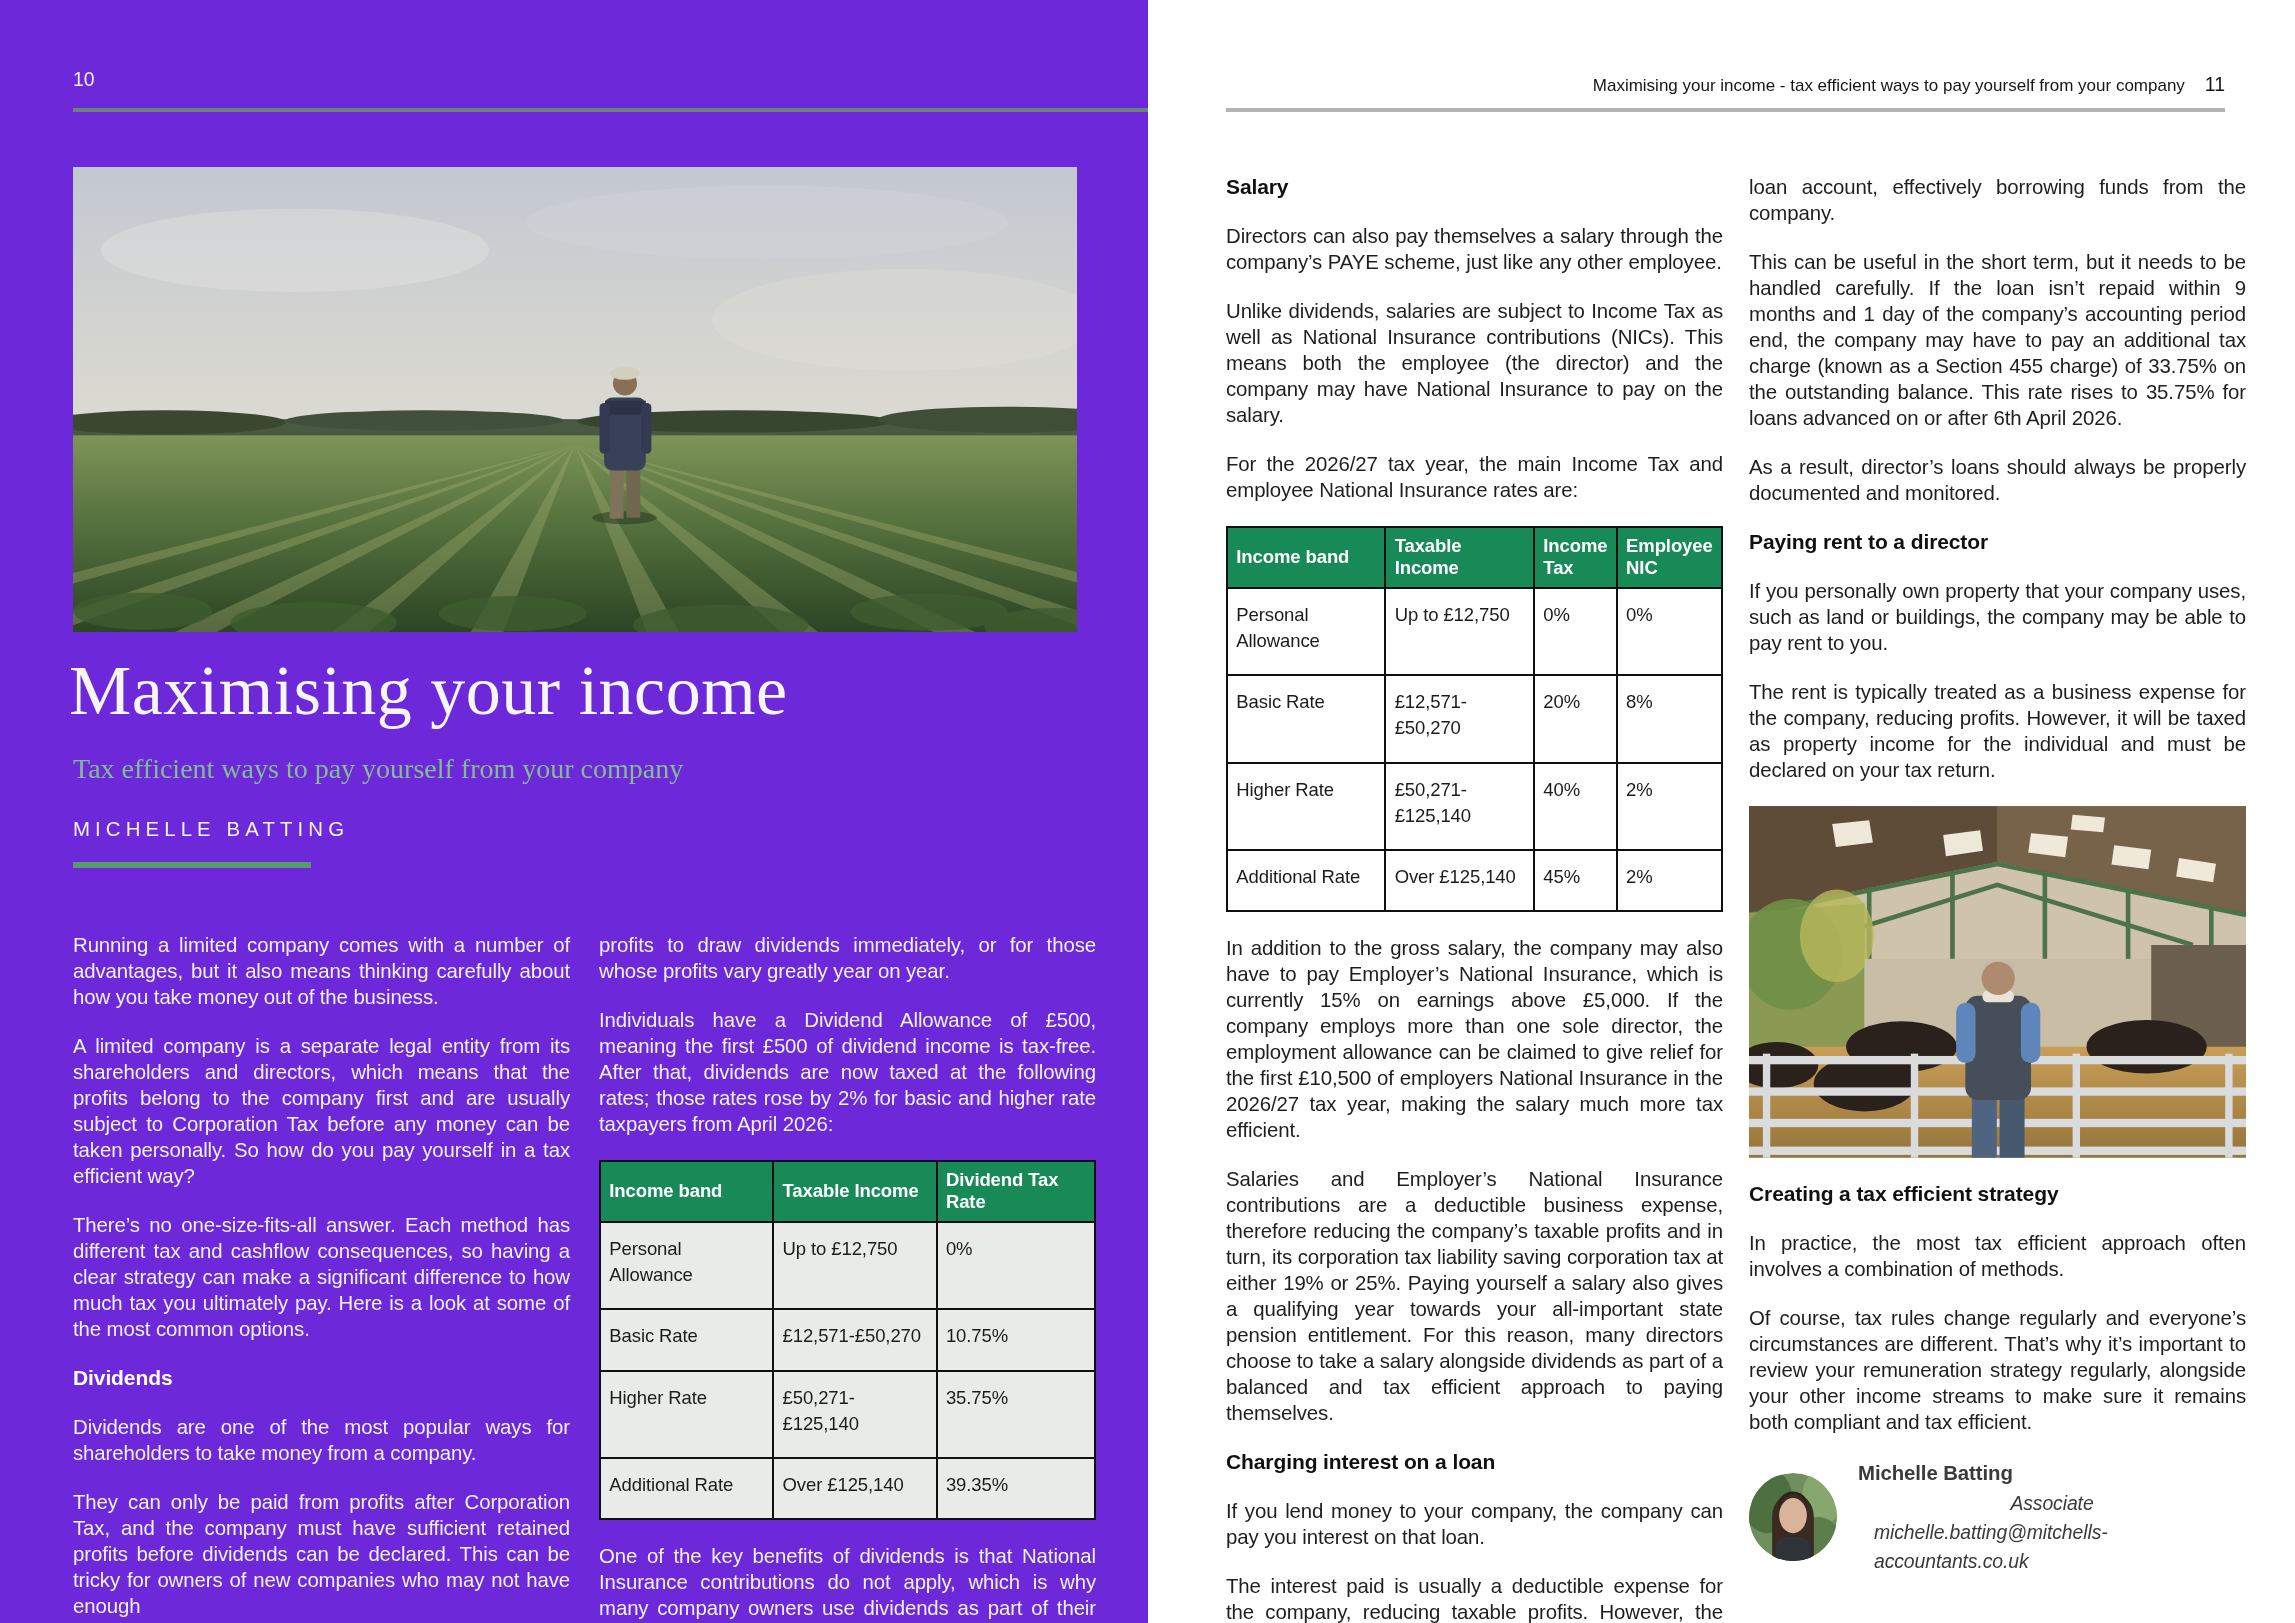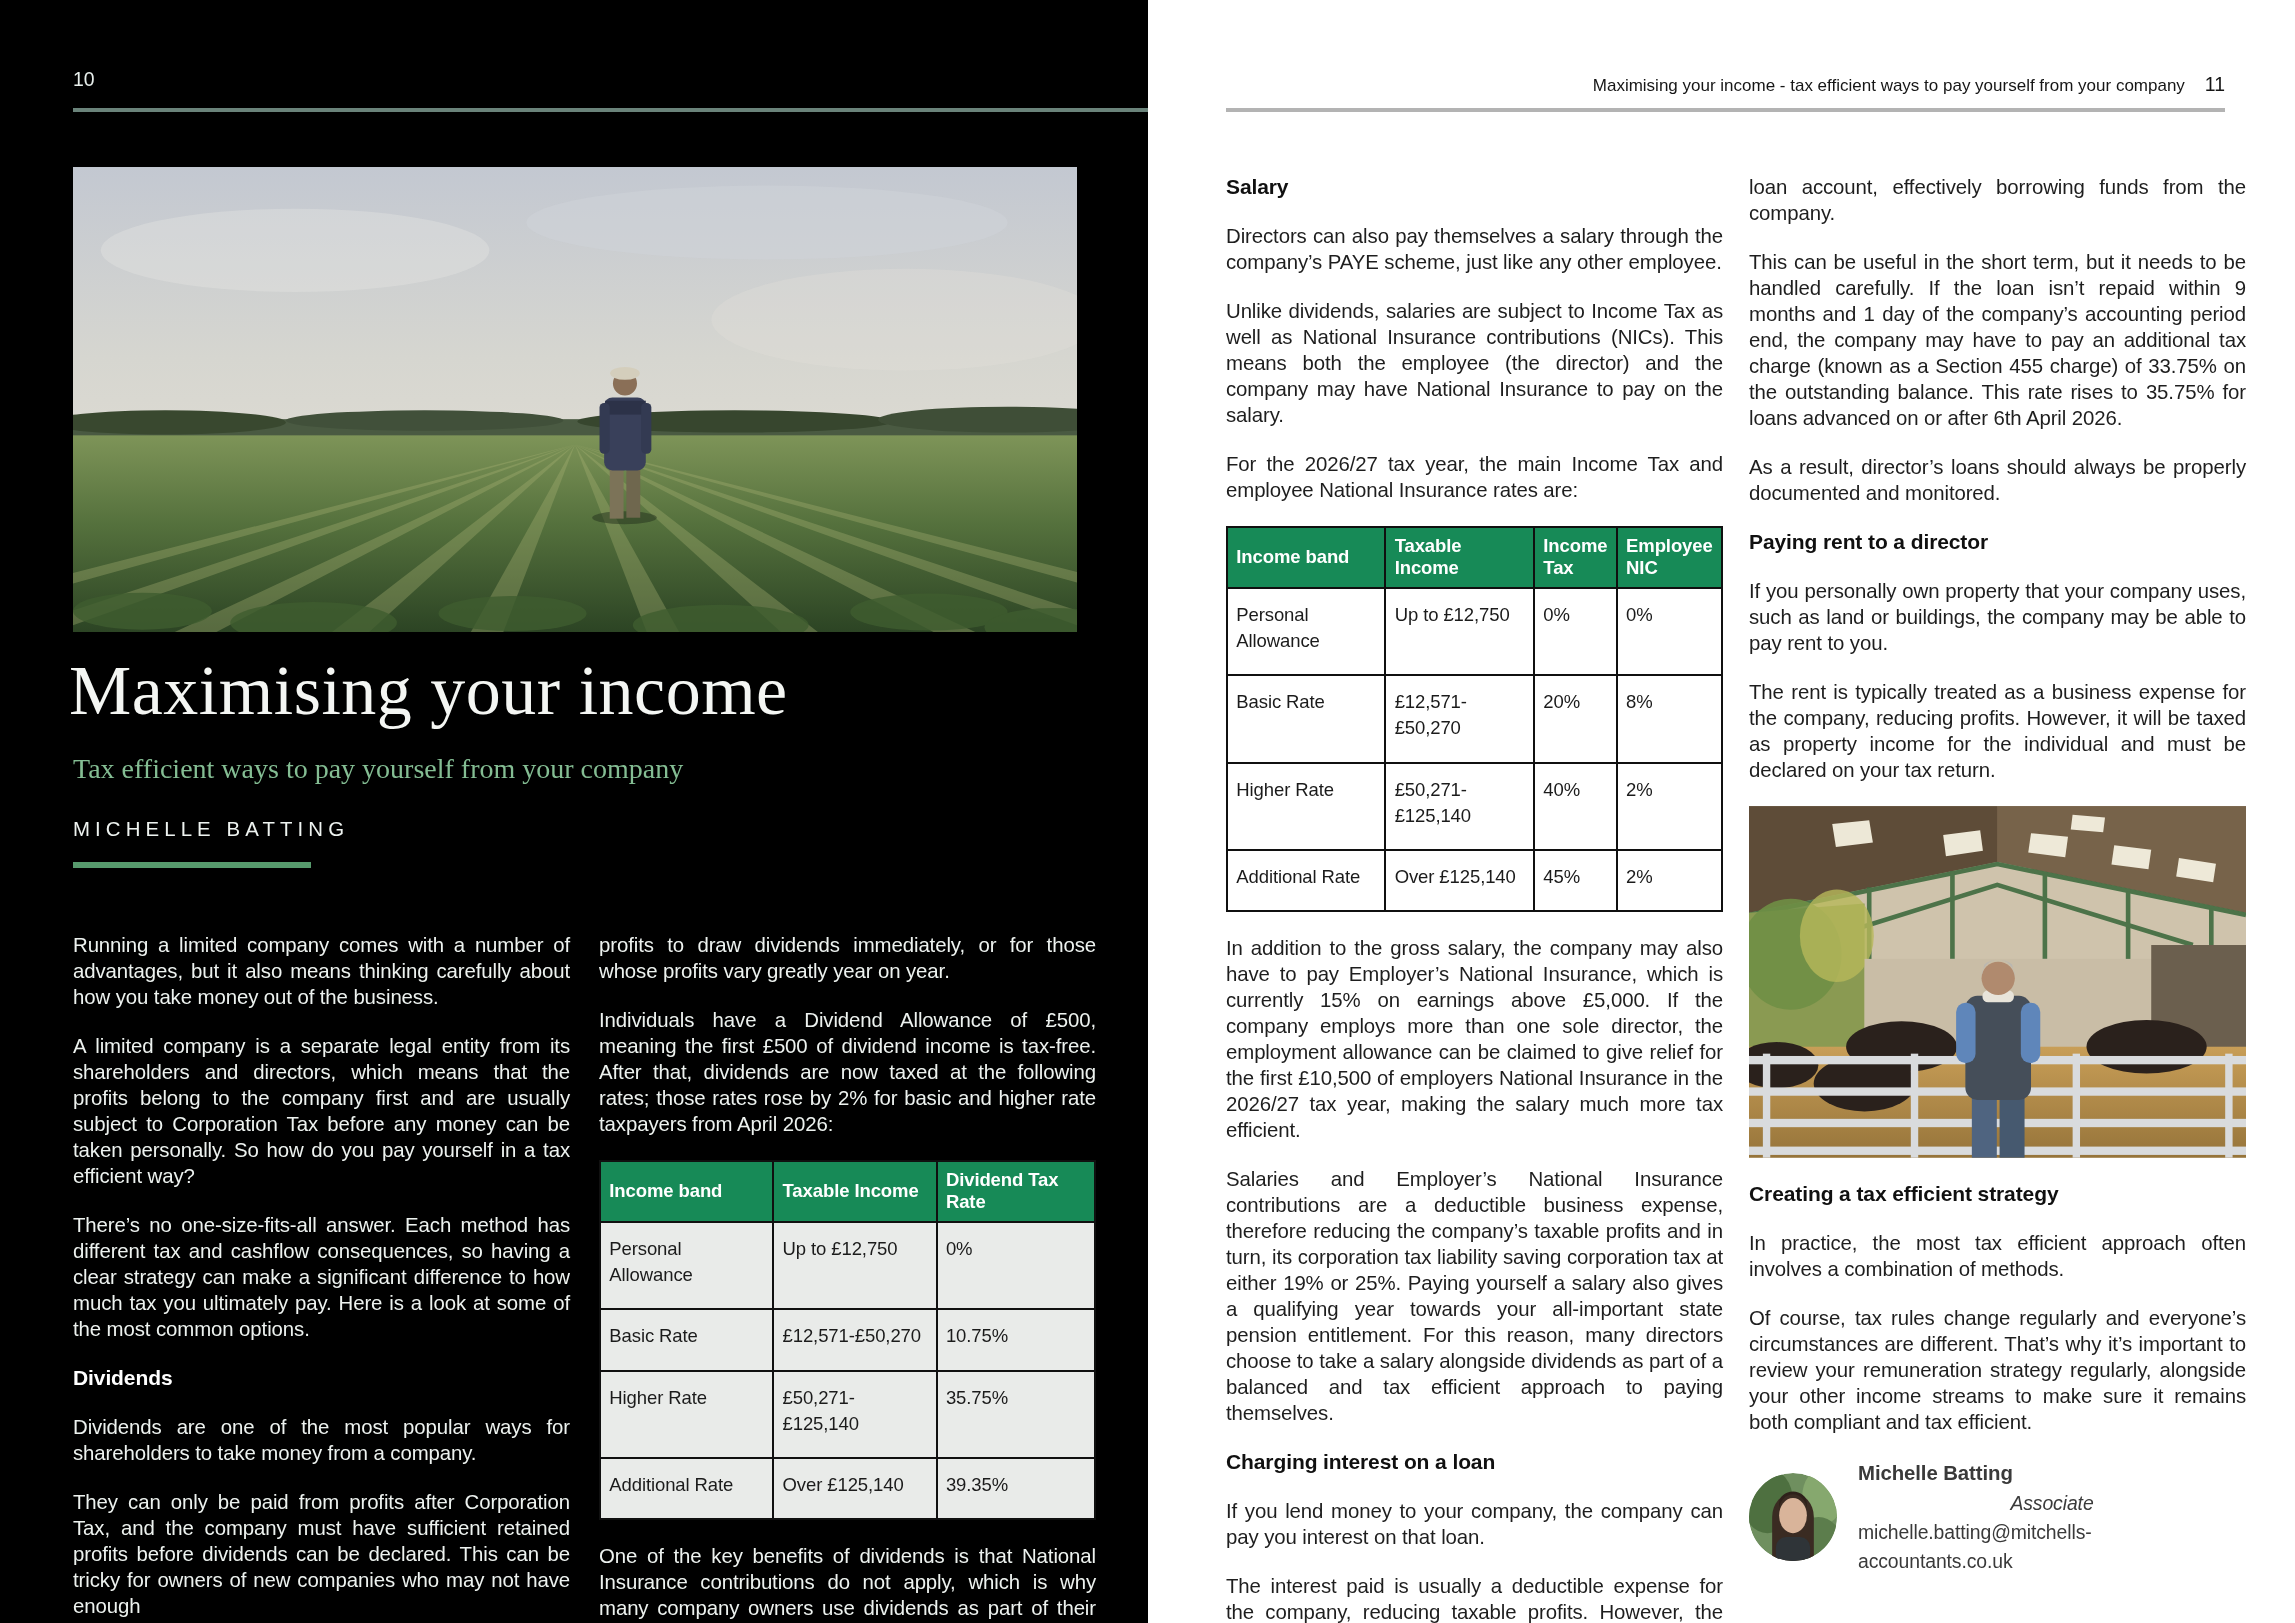--- a/index.html
+++ b/index.html
@@ -2,21 +2,21 @@
 <html style="font-size:7.4px"><head>
 <meta charset="utf-8">
 <style>
   html,body{margin:0;padding:0;}
   body{
     width:2295px;height:1623px;position:relative;background:#ffffff;
     font-family:"Liberation Sans", sans-serif;color:#222;
     -webkit-font-smoothing:antialiased;
   }
   
-  .left-page{position:absolute;left:0;top:0;width:1148px;height:1623px;background:#000000;}
+  .left-page{position:absolute;left:0;top:0;width:1148px;height:1623px;background:#6d28d9;}
   .right-page{position:absolute;left:1148px;top:0;width:1148px;height:1623px;background:#ffffff;}
 
   
   .folio-left{position:absolute;left:73px;top:68px;font-size:19.4px;color:#e7eeeb;}
   .rule-left{position:absolute;left:73px;top:108px;width:1075px;height:4.2px;background:#6a837a;}
   .rule-right{position:absolute;left:1226px;top:108px;width:999px;height:4.2px;background:#b3b3b3;}
   .rp-header{position:absolute;left:1226px;top:73px;width:999px;display:flex;justify-content:flex-end;align-items:baseline;}
   .rp-header .hdr-title{font-size:17px;color:#161616;}
   .rp-header .hdr-folio{font-size:19.4px;color:#161616;margin-left:20px;}
 
@@ -50,21 +50,21 @@
   table.gray-rows td{background:#e9ebe9;}
   table.white-rows td{background:#ffffff;}
 
   
   .photo-barn{width:497px;height:352px;margin:0 0 23px 0;overflow:hidden;}
   .author{display:flex;align-items:center;margin-top:4.6px;}
   .avatar{width:88px;height:88px;border-radius:50%;overflow:hidden;flex:0 0 auto;}
   .author-meta{margin-left:21px;text-align:left;}
   .author-name{font-size:20.4px;font-weight:bold;color:#3a3a3a;line-height:30.5px;}
   .author-role{font-size:19.4px;font-style:italic;color:#3a3a3a;line-height:29px;text-align:center;}
-  .author-email{font-size:19.4px;color:#3a3a3a;line-height:29px;}
+  .author-email{font-size:19.4px;font-style:italic;color:#3a3a3a;line-height:29px;margin-left:16px;}
 </style>
 </head>
 <body>
 
 <div class="left-page">
 
   <div class="folio-left">10</div>
   <div class="rule-left"></div>
 
   <div class="photo-field">

